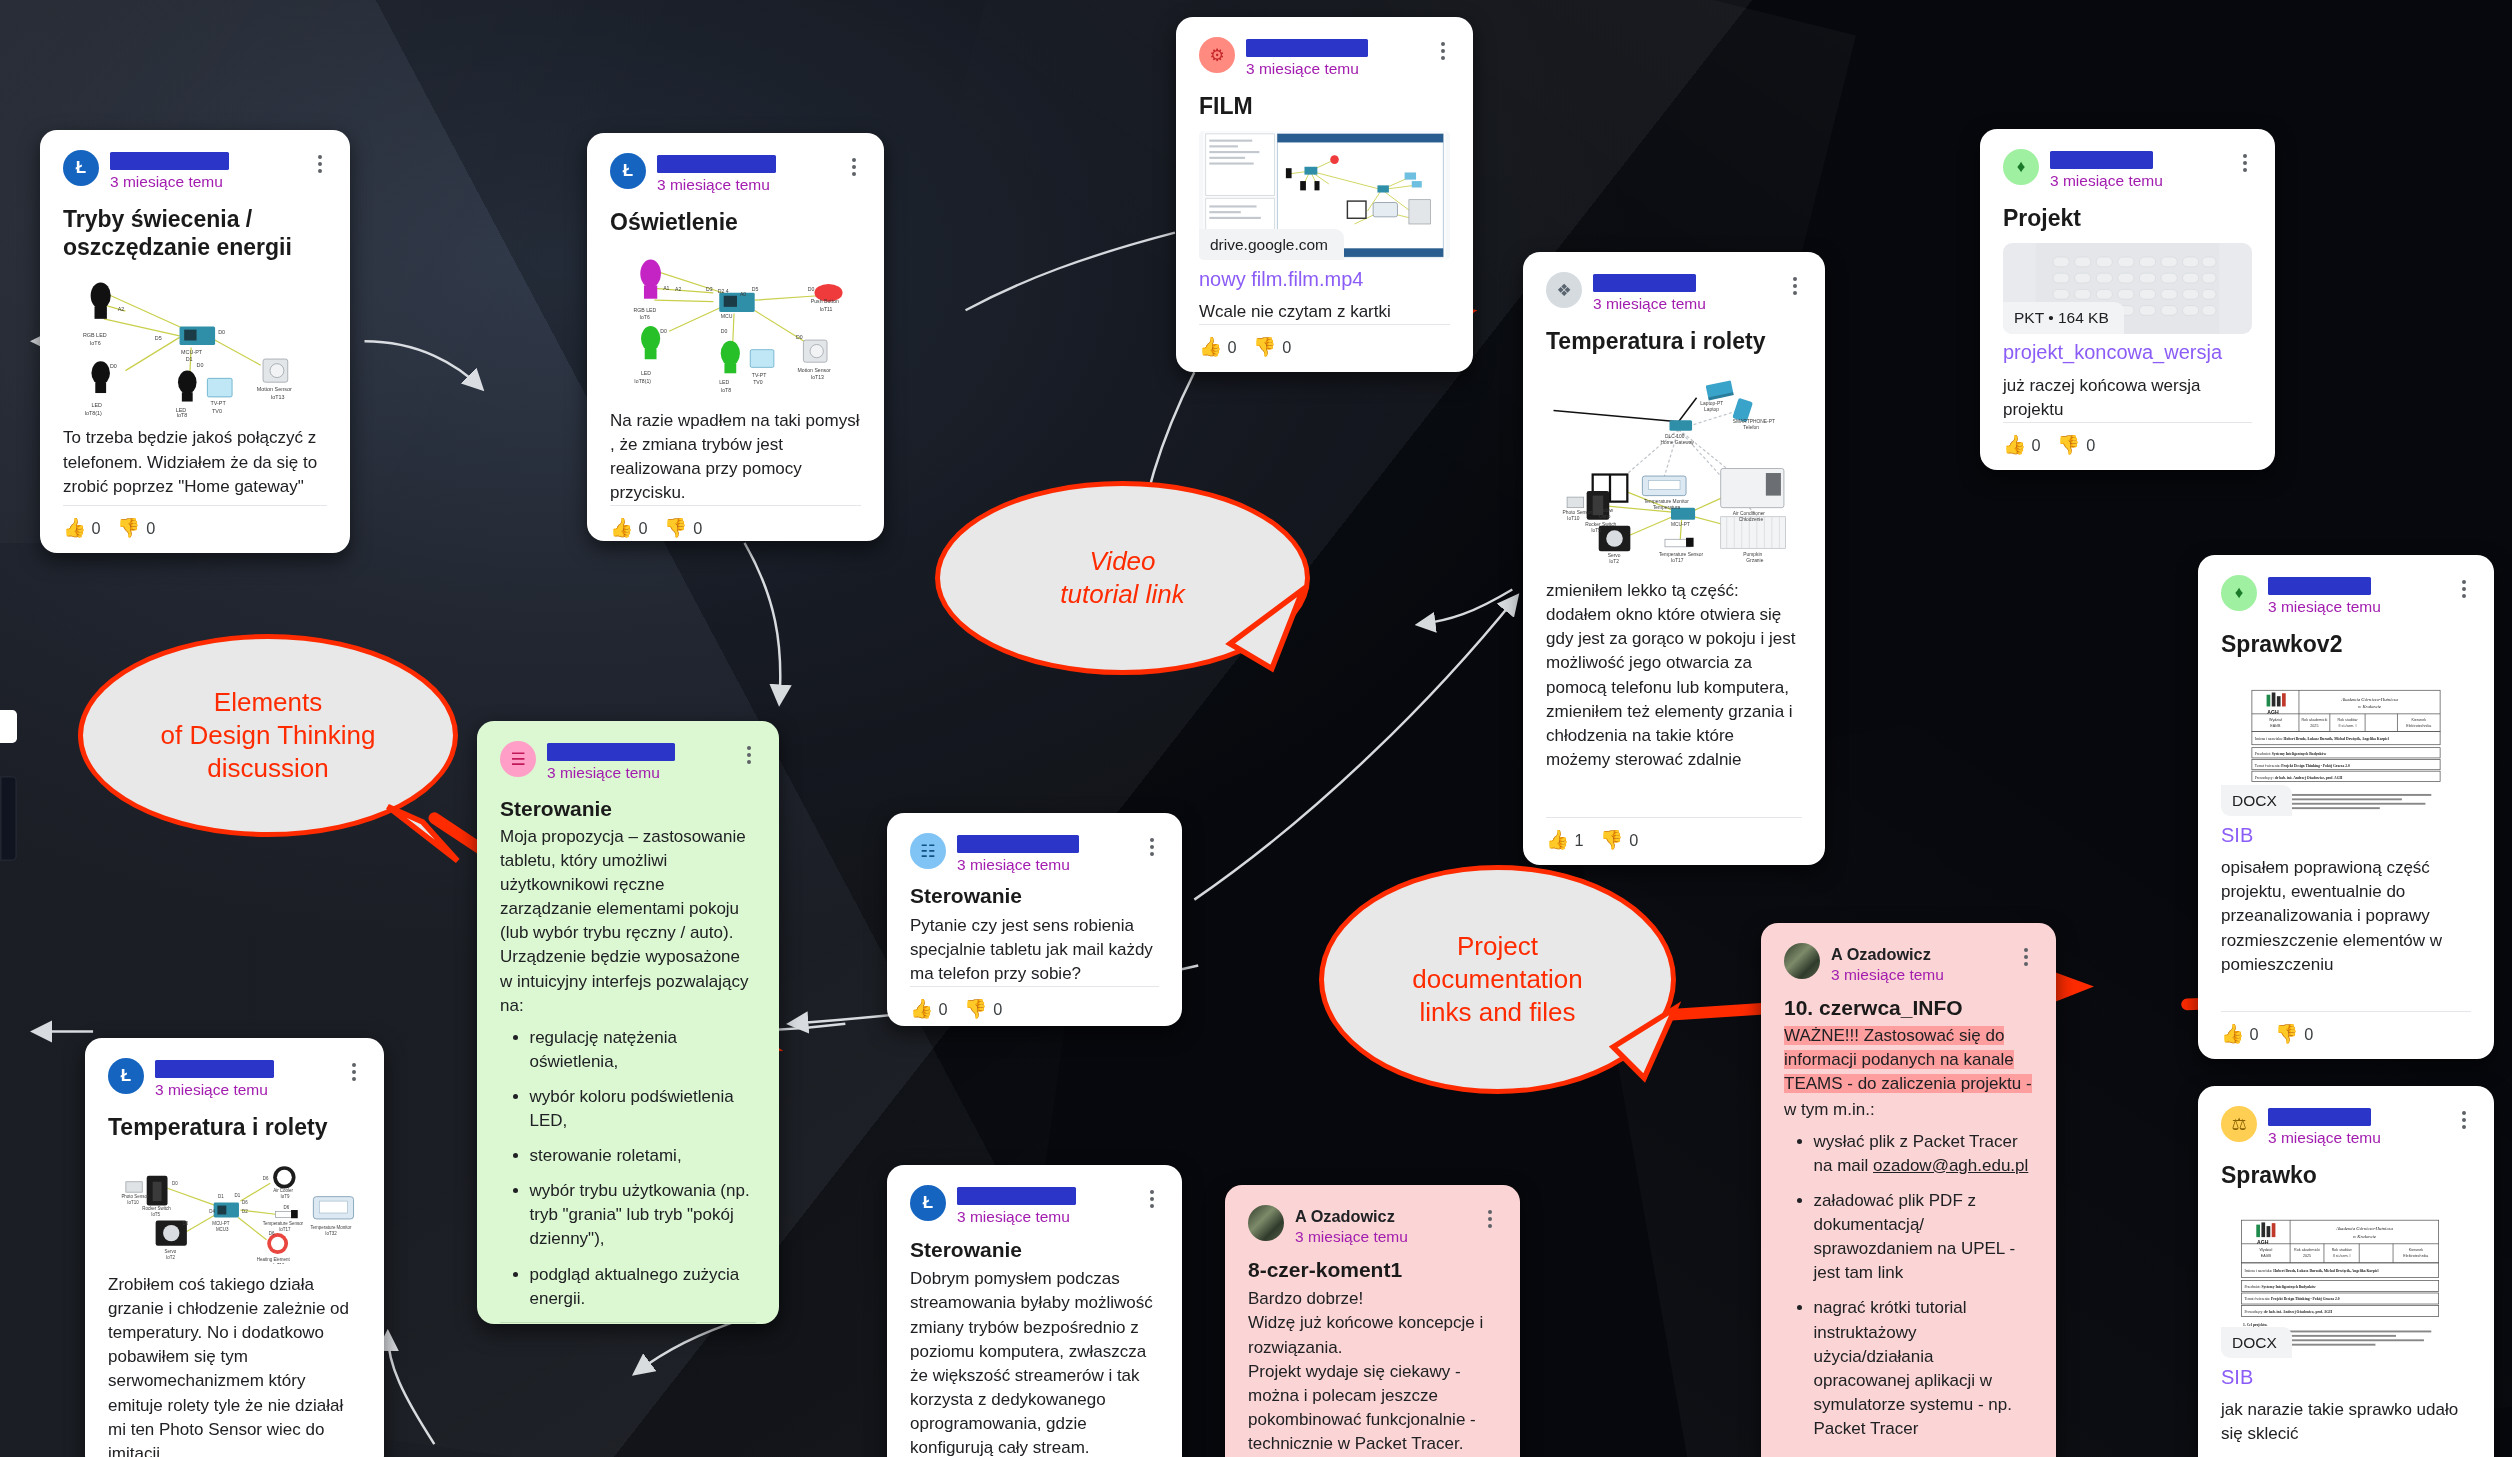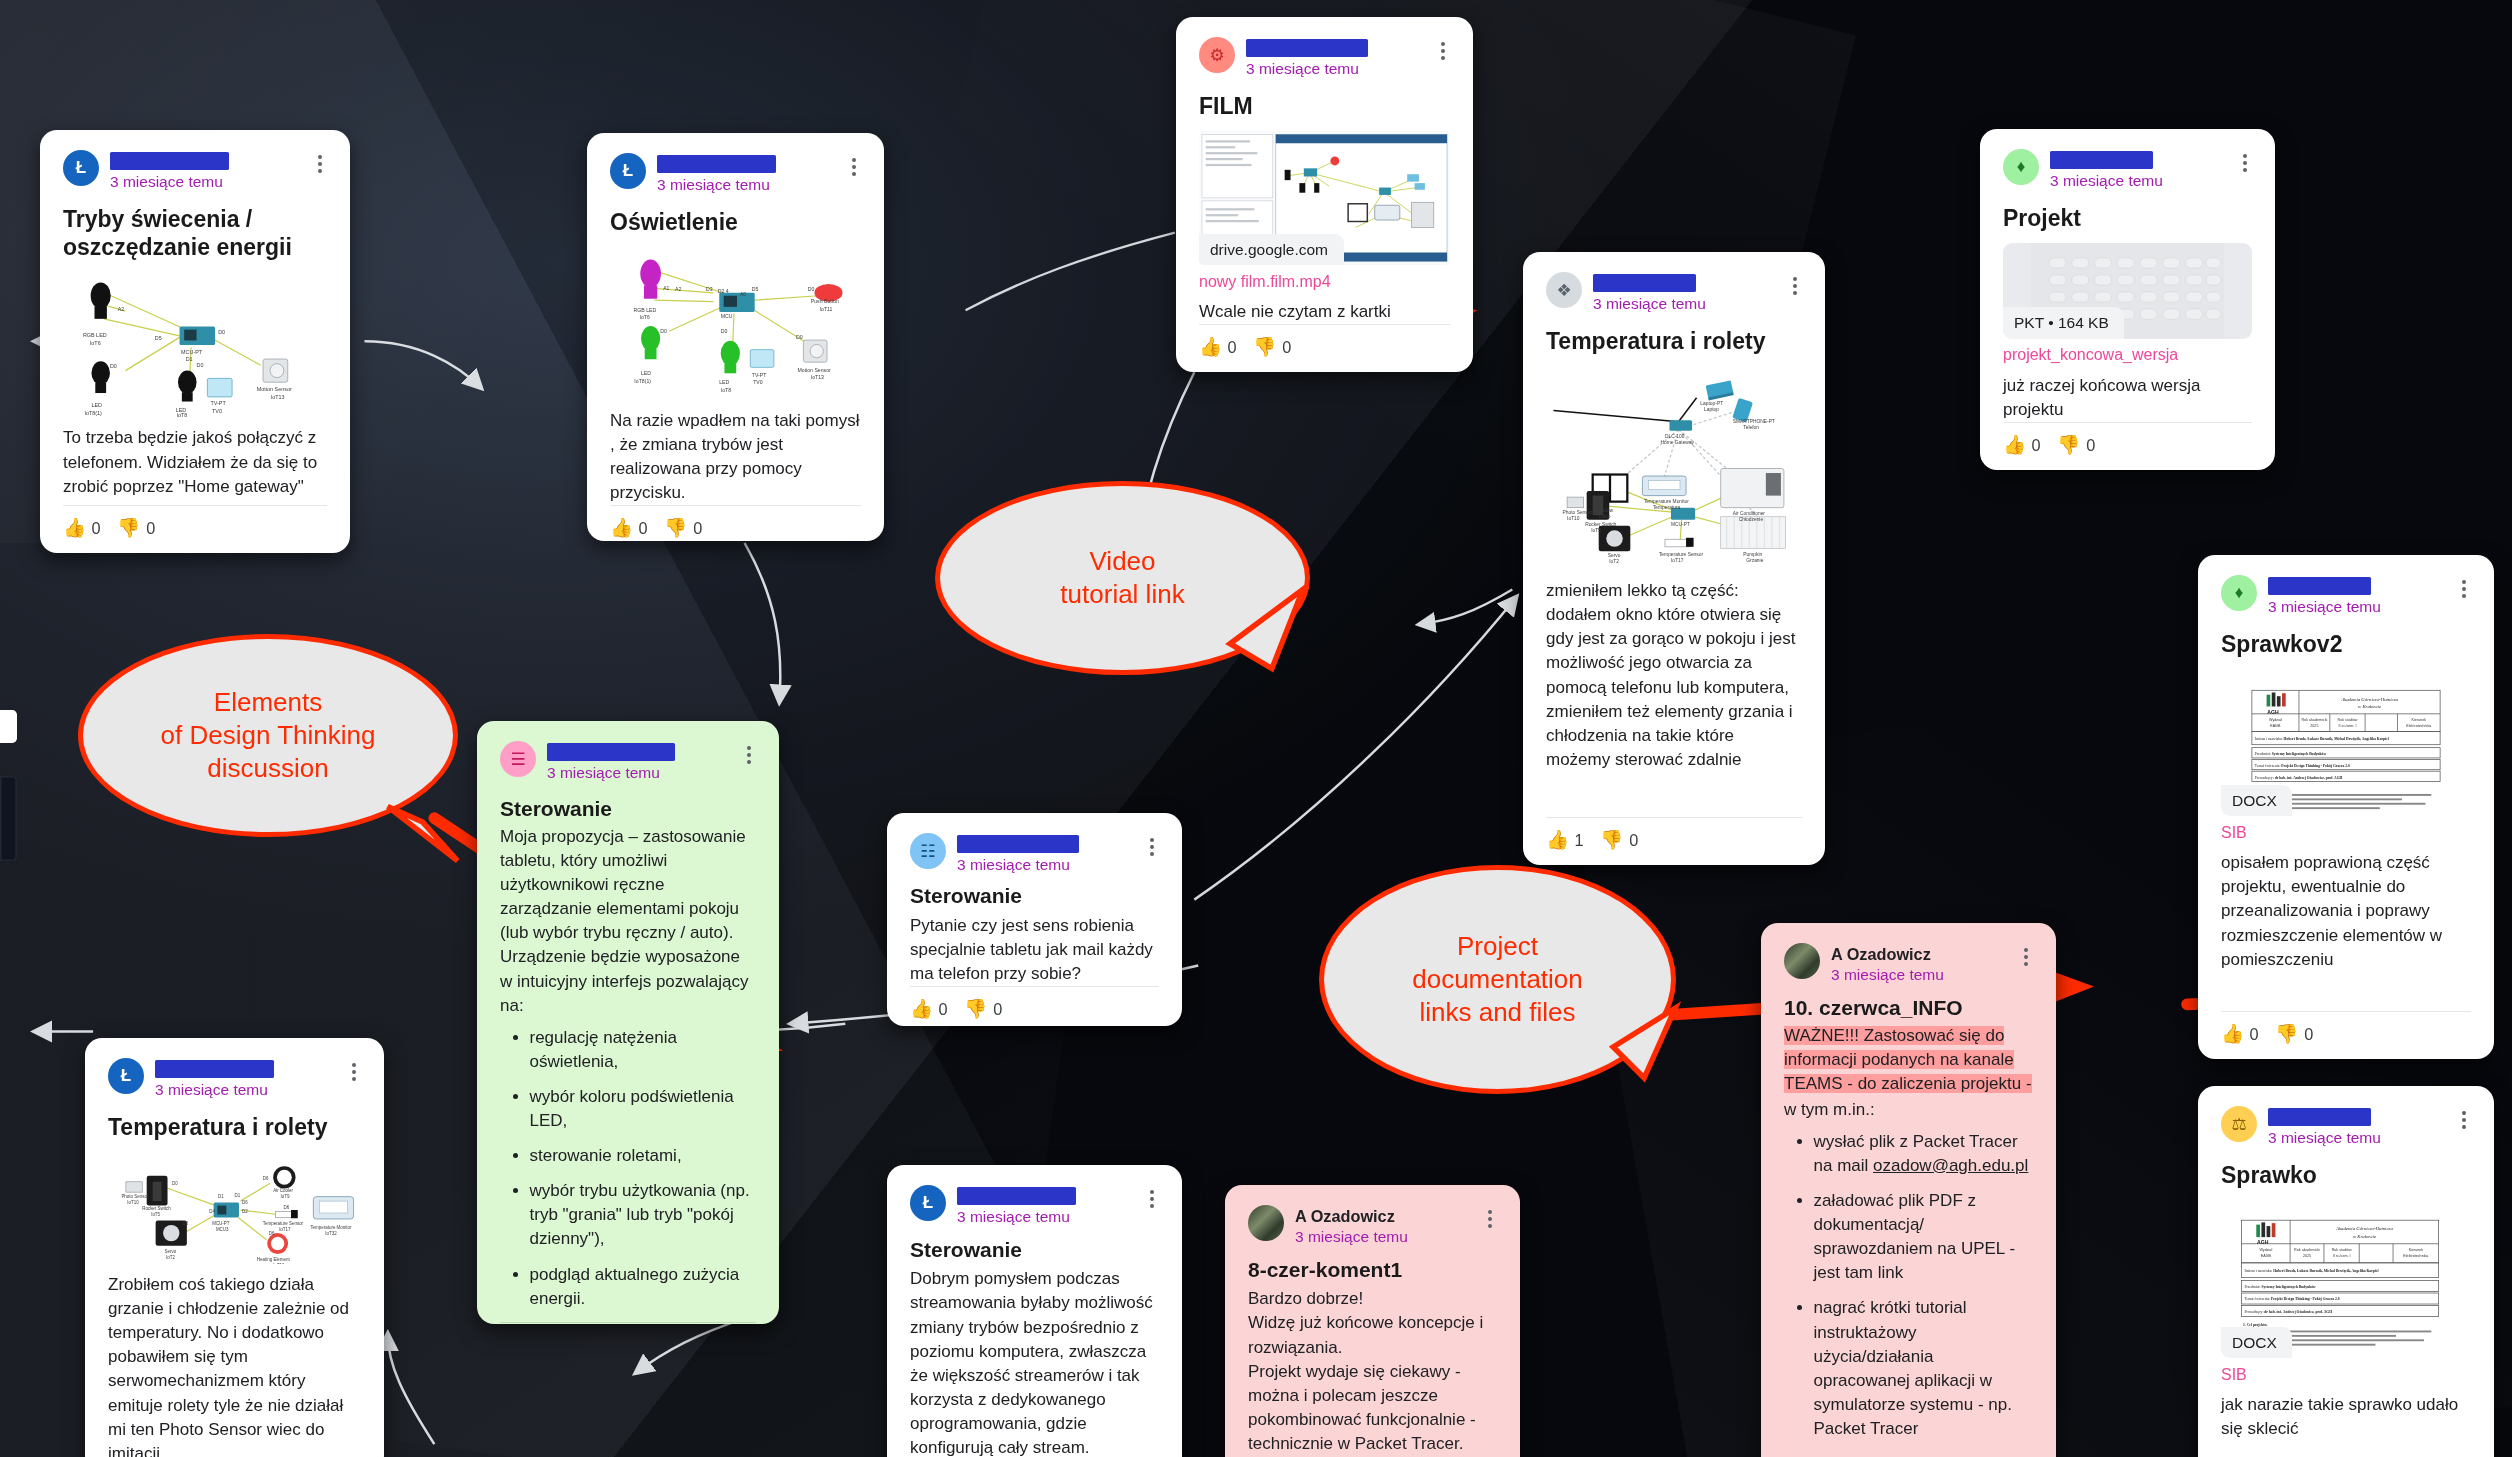--- a/index.html
+++ b/index.html
@@ -50,21 +50,21 @@
   .kebab{position:absolute;right:0;top:1.6px;display:flex;flex-direction:column;gap:3.1px;align-items:center;padding:3.1px 4.7px;cursor:pointer;}
   .kebab i{width:3.9px;height:3.9px;border-radius:50%;background:#5f6368;display:block;}
   .ctitle{font-size:23px;font-weight:bold;color:#1a1a1a;line-height:1.24;margin:14px 0 7.8px 0;}
   .ctitle.sm{font-size:21px;}
   .cbody{font-size:17px;color:#202124;line-height:1.42;}
   .cbody ul{margin:7.8px 0 0 0;padding-left:29.5px;}
   .cbody li{margin-bottom:11px;}
   .cfoot{margin-top:auto;border-top:0.8px solid #e4e6e9;padding-top:11px;display:flex;align-items:center;gap:17px;}
   .react{display:flex;align-items:center;gap:5.4px;font-size:16.3px;color:#3c4043;cursor:pointer;}
   .react .g{font-size:18.6px;}
-  .caption{font-size:16px;color:#ec4899;margin:7.8px 0 9.3px 0;word-break:break-word;}
+  .caption{font-size:20px;color:#8b5cf6;margin:7.8px 0 9.3px 0;word-break:break-word;}
   .hl{background:#ff9e9e;}
   a.mail{color:#202124;}
   
   .att{position:relative;border-radius:9.3px;overflow:hidden;background:#e8eaed;}
   .att .badge{position:absolute;left:0;bottom:0;background:#f1f3f4;border-top-right-radius:9.3px;
               font-size:15.5px;color:#202124;padding:7px 15.5px 6.2px 11px;white-space:nowrap;}
   
   .callout{position:absolute;border:5.4px solid #ff2b00;background:#e8e8e8;border-radius:50%;
            display:flex;align-items:center;justify-content:center;text-align:center;
            color:#ff2b00;font-size:26px;line-height:1.28;padding:11px 20px;box-sizing:border-box;}
@@ -887,21 +887,21 @@
         <ul>
           <li>wysłać plik z Packet Tracer na mail <a class="mail" href="#">ozadow@agh.edu.pl</a></li>
           <li>załadować plik PDF z dokumentacją/ sprawozdaniem na UPEL - jest tam link</li>
           <li>nagrać krótki tutorial instruktażowy użycia/działania opracowanej aplikacji w symulatorze systemu - np. Packet Tracer</li>
         </ul>
       </div>
 
     </div>
   </div>
 
-  <div class="callout" style="left:935px;top:481px;width:375px;height:194px;">
+  <div class="callout" style="left:935px;top:481px;width:375px;height:194px;font-style:italic;">
     <div>
       <div>Video</div>
       <div>tutorial link</div>
     </div>
   </div>
   <div class="callout" style="left:78px;top:634px;width:380px;height:203px;">
     <div>
       <div>Elements</div>
       <div>of Design Thinking</div>
       <div>discussion</div>

